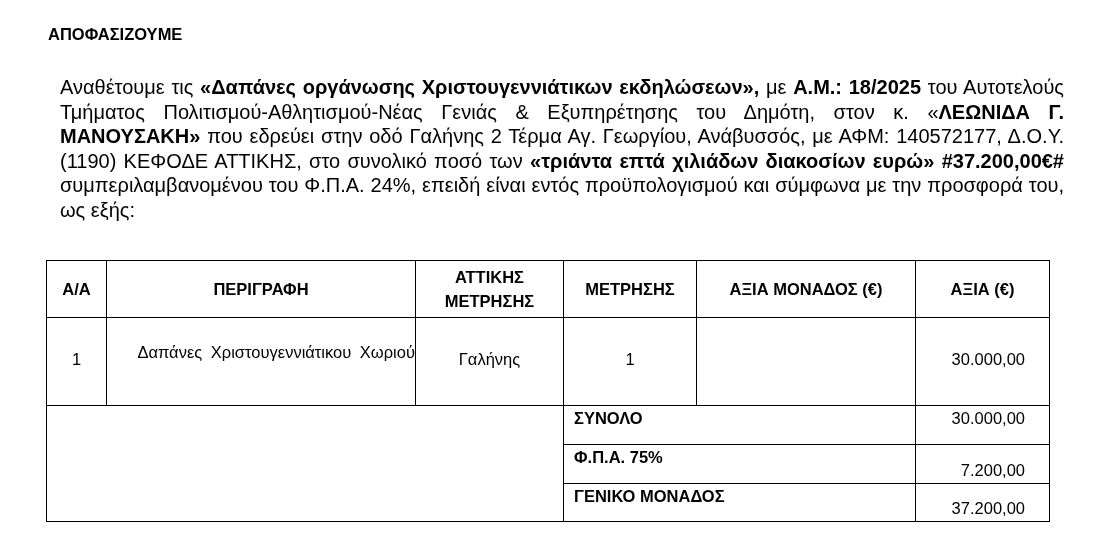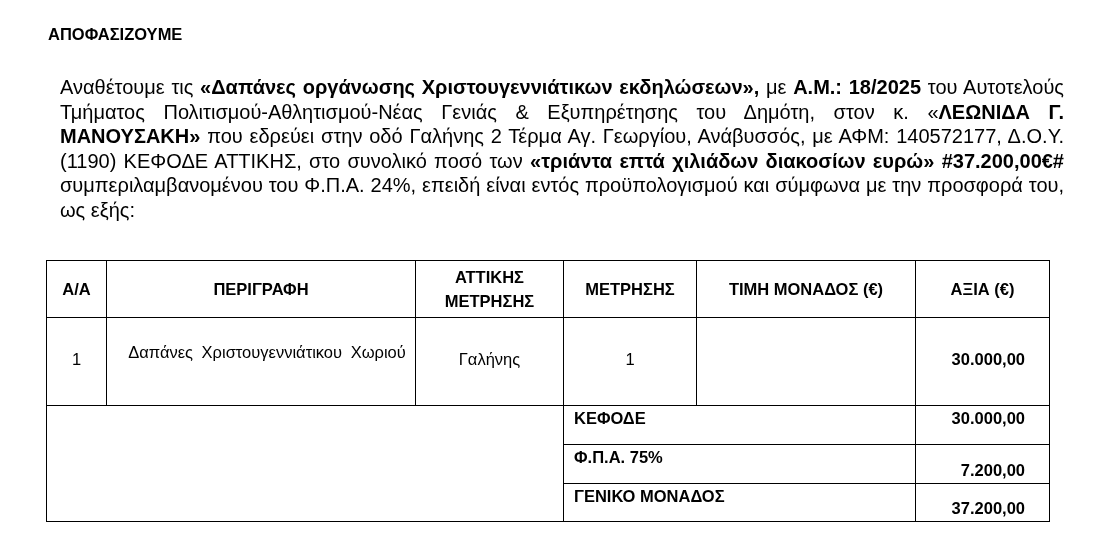--- a/index.html
+++ b/index.html
@@ -21,22 +21,22 @@
     position: absolute; left: 46px; top: 228px;
     border-collapse: collapse; table-layout: fixed;
     font-size: 16.5px;
     margin-top: 32px;
   }
   table.items td, table.items th {
     border: 1.5px solid #000; padding: 0; vertical-align: middle;
   }
   th { font-weight: bold; text-align: center; line-height: 24px; }
   .c { text-align: center; }
-  .r { text-align: right; padding-right: 24px !important; font-weight: bold; }
-  .desc { text-align: center; padding-left: 12px !important; line-height: 24px; }
+  .r { text-align: right; padding-right: 24px !important; }
+  .desc { text-align: right; padding-left: 12px !important; line-height: 24px; }
   .desc .inner { padding-top: 22px; word-spacing: 4px; }
   .lbl { font-weight: bold; text-align: left; padding-left: 10px !important; vertical-align: top !important; padding-top: 3px !important; }
   .tot-top { vertical-align: top !important; padding-top: 3px !important; }
   .tot-bot { vertical-align: bottom !important; padding-bottom: 3px !important; }
 </style>
 </head>
 <body>
 
 <div class="title">ΑΠΟΦΑΣΙΖΟΥΜΕ</div>
 
@@ -50,36 +50,36 @@
     <col style="width:133px">
       <col style="width:219px">
       <col style="width:134px">
   </colgroup>
   <tbody>
       <tr style="height:57px">
     <th>Α/Α</th>
     <th>ΠΕΡΙΓΡΑΦΗ</th>
     <th><span>ΑΤΤΙΚΗΣ</span><br><span>ΜΕΤΡΗΣΗΣ</span></th>
     <th>ΜΕΤΡΗΣΗΣ</th>
-    <th>ΤΙΜΗ ΜΟΝΑΔΟΣ (€)</th>
+    <th>ΑΞΙΑ ΜΟΝΑΔΟΣ (€)</th>
     <th>ΑΞΙΑ (€)</th>
   </tr>
   <tr style="height:88px">
     <td class="c" style="vertical-align:top;padding-top:32px">1</td>
     <td class="desc" style="vertical-align:top">
           <div class="inner">Δαπάνες Χριστουγεννιάτικου Χωριού</div>
         </td>
     <td class="c" style="vertical-align:top;padding-top:32px">Γαλήνης</td>
     <td class="c" style="vertical-align:top;padding-top:32px">1</td>
     <td class="c"></td>
     <td class="r" style="vertical-align:top;padding-top:32px">30.000,00</td>
   </tr>
   <tr style="height:39px">
     <td colspan="3" rowspan="3"></td>
-    <td colspan="2" class="lbl">ΚΕΦΟΔΕ</td>
+    <td colspan="2" class="lbl">ΣΥΝΟΛΟ</td>
     <td class="r tot-top">30.000,00</td>
   </tr>
   <tr style="height:39px">
     <td colspan="2" class="lbl">Φ.Π.Α. 75%</td>
     <td class="r tot-bot">7.200,00</td>
   </tr>
   <tr style="height:38px">
     <td colspan="2" class="lbl">ΓΕΝΙΚΟ ΜΟΝΑΔΟΣ</td>
     <td class="r tot-bot">37.200,00</td>
   </tr>

